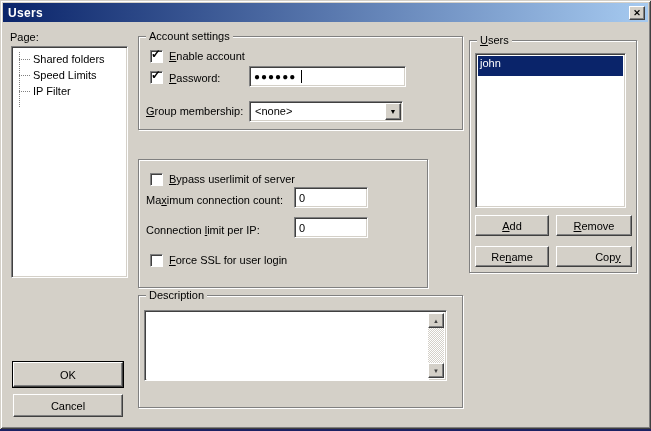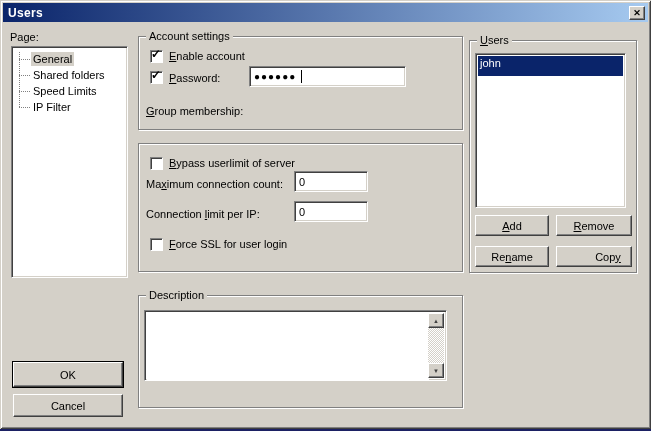--- a/index.html
+++ b/index.html
@@ -122,23 +122,20 @@
   <div class="close-btn">
     <span>✕</span>
   </div>
 
   <div class="label" style="left:10px; top:31px;">Page:</div>
   <div class="tree sunken">
     <div class="tree-inner">
       <div class="tree-vline"></div>
       <div>
           <div class="tree-row">
-            <span class="tree-label selected">General</span>
-          </div>
-          <div class="tree-row">
             <span class="tree-label">Shared folders</span>
           </div>
           <div class="tree-row">
             <span class="tree-label">Speed Limits</span>
           </div>
           <div class="tree-row">
             <span class="tree-label">IP Filter</span>
           </div>
         </div>
     </div>
@@ -160,23 +157,29 @@
     <span class="checkbox checked" style="left:11px; top:34px;">
       <span class="check">✓</span>
     </span>
     <span class="label" style="left:30px; top:35px;"><span></span><u>P</u><span>assword:</span></span>
     <span class="field-wrap" style="left:110px; top:29px; width:157px; height:21px;">
       <input class="field pw" type="text" readonly="" value="●●●●●●" style="">
       <span class="caret"></span>
     </span>
 
     <span class="label" style="left:7px; top:68px;"><span></span><u>G</u><span>roup membership:</span></span>
-  </div>
-
-  <div class="group" style="left:138px; top:143px; width:325px; height:129px;">
+    <span class="combo sunken" style="left:110px; top:64px; width:154px; height:21px;">
+      <span class="combo-text">&lt;none&gt;</span>
+      <span class="combo-btn">
+        <span>▼</span>
+      </span>
+    </span>
+  </div>
+
+  <div class="group" style="left:138px; top:159px; width:290px; height:129px;">
     <span class="checkbox" style="left:11px; top:13px;">
       
     </span>
     <span class="label" style="left:30px; top:13px;"><span></span><u>B</u><span>ypass userlimit of server</span></span>
 
     <span class="label" style="left:7px; top:34px;"><span>Ma</span><u>x</u><span>imum connection count:</span></span>
     <span class="field-wrap" style="left:155px; top:27px; width:74px; height:21px;">
       <input class="field" type="text" value="0" style="">
     </span>
 

